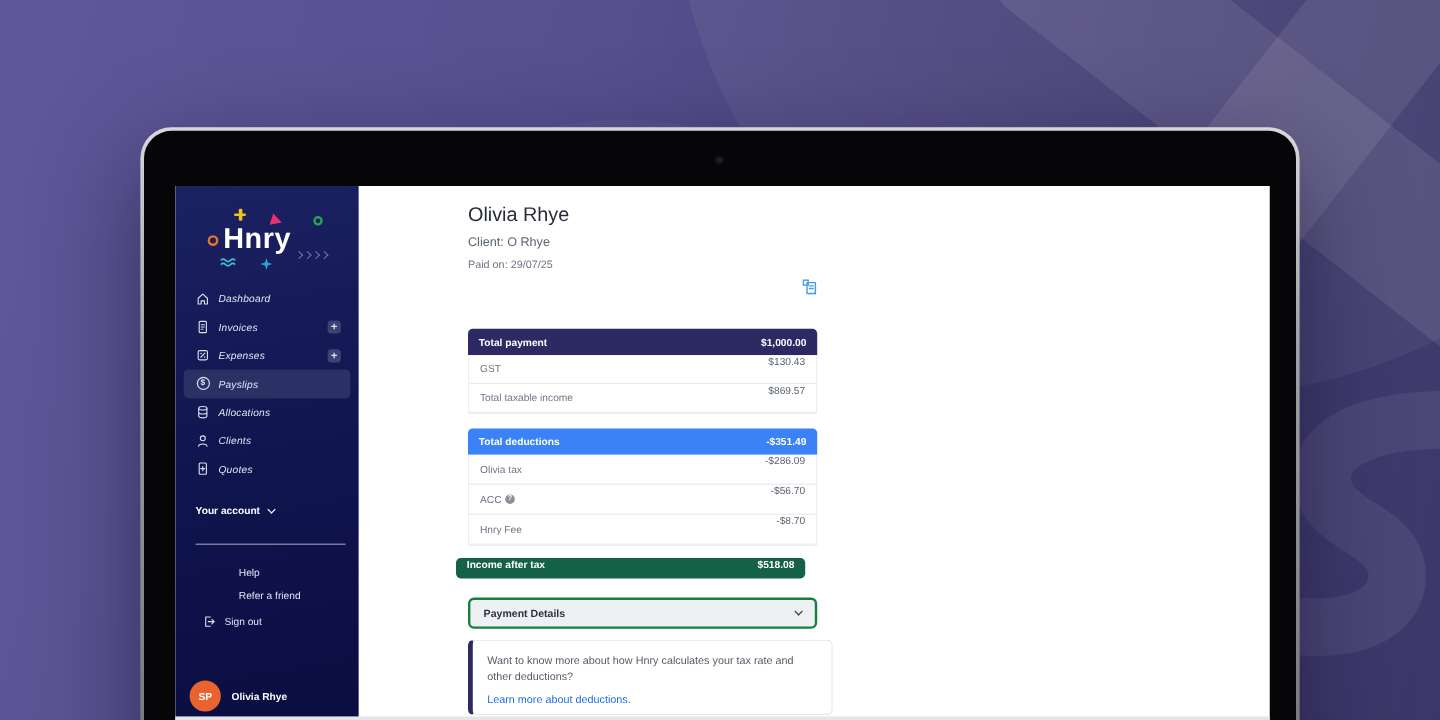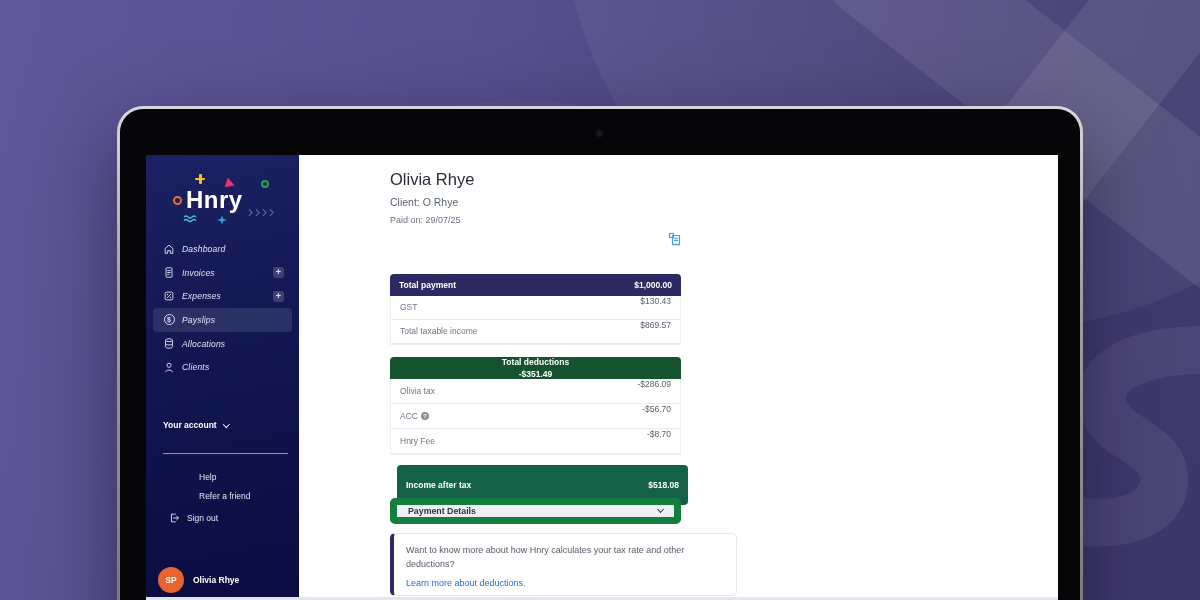--- a/index.html
+++ b/index.html
@@ -77,43 +77,43 @@
   .main { position:relative; flex:1; background:#ffffff; }
   .page-title { position:absolute; left:91px; top:15px; font-size:16.5px; color:#272c38; font-weight:500; }
   .page-subtitle { position:absolute; left:91px; top:41px; font-size:10.5px; color:#5a6374; }
   .paid-on { position:absolute; left:91px; top:60px; font-size:9px; color:#6d7483; }
   .receipt-btn { position:absolute; left:369px; top:77px; width:15px; height:15px; cursor:pointer; }
 
   .tbl { position:absolute; left:91px; width:291px; }
   .tbl-head { height:22px; border-radius:4px 4px 0 0; display:flex; align-items:center;
               justify-content:space-between; padding:0 9px; color:#ffffff; font-size:8.5px; font-weight:bold; }
   .head-navy { background:#2d2a63; }
-  .head-gray { background:#14532d;flex-direction:column; }
+  .head-gray { background:#3b82f6; }
   .tbl-body { border:1px solid #eceef2; border-top:none; background:#fff; }
   .tbl-row { display:flex; justify-content:space-between; padding:0 9px;
              border-bottom:1px solid #e9ebef; }
   .tbl-row:last-child { border-bottom:1px solid #e9ebef; }
   .row-label { font-size:8.5px; color:#6f7684; display:flex; align-items:center; gap:3px; }
   .row-value { font-size:8.5px; color:#5a626f; }
   .h24 { height:23.8px; } .h25 { height:25px; }
   .help-dot { width:8px; height:8px; border-radius:50%; background:#8a8f99; color:#fff; font-size:6px;
               line-height:8px; text-align:center; font-weight:bold; cursor:pointer; display:inline-block; }
 
-  .income-bar { position:absolute; left:98px; top:310px; width:291px; height:40px; border-radius:4px;
-                background:#146147; color:#fff; display:flex; align-items:center;
+  .income-bar { position:absolute; left:81px; top:310px; width:291px; height:17px; border-radius:4px;
+                background:#146147; color:#fff; display:flex; align-items:flex-start;
                 justify-content:space-between; padding:0 9px; font-size:8.5px; font-weight:bold; }
 
   .pay-details { position:absolute; left:91px; top:343px; width:291px; height:26px; border-radius:5px;
-                 background:#eff0f3; border:7px solid #15803d; display:flex; align-items:center;
+                 background:#eff0f3; border:2px solid #15803d; display:flex; align-items:center;
                  justify-content:space-between; padding:0 11px; cursor:pointer; }
   .pay-details-label { font-size:8.8px; font-weight:bold; color:#2c3342; }
   .chev-down-d { width:5px; height:5px; border-right:1.5px solid #3a4150; border-bottom:1.5px solid #3a4150;
                  transform:rotate(45deg); margin-top:-3px; }
 
-  .info-card { position:absolute; left:91px; top:378px; width:347px; height:63px; background:#fff;
+  .info-card { position:absolute; left:91px; top:378px; width:304px; height:63px; background:#fff;
                border:1px solid #e4e7eb; border-left:4px solid #2d2a63; border-radius:5px;
                padding:10px 12px 0 12px; }
   .info-text { font-size:9px; color:#545c68; line-height:1.55; }
   .info-link { display:inline-block; margin-top:6px; font-size:9px; color:#1f6fe0; cursor:pointer; }
 </style>
 </head>
 <body>
 
 <div class="stage">
 
@@ -213,20 +213,29 @@
             <div class="nav-item">
               <span class="nav-ico">
                 <svg width="12" height="13" viewBox="0 0 14 14">
                     <circle cx="7" cy="4.4" r="2.4" fill="none" stroke="#dbe0f0" stroke-width="1.1"></circle>
                     <path d="M3 12 C3 9.2 11 9.2 11 12" fill="none" stroke="#dbe0f0" stroke-width="1.1" stroke-linecap="round"></path>
                   </svg>
               </span>
               <span class="nav-label">Clients</span>
             </div>
 
+            <div class="nav-item">
+              <span class="nav-ico">
+                <svg width="12" height="13" viewBox="0 0 14 14">
+                    <rect x="3.5" y="1.5" width="7" height="11" rx="1" fill="none" stroke="#dbe0f0" stroke-width="1.1"></rect>
+                    <path d="M7 5 V9 M5 7 H9" stroke="#dbe0f0" stroke-width="1.1" stroke-linecap="round"></path>
+                  </svg>
+              </span>
+              <span class="nav-label">Quotes</span>
+            </div>
           </div>
 
           <div class="account-row">
             <span class="account-label">Your account</span>
             <span class="chev-down-w"></span>
           </div>
 
           <div class="side-divider"></div>
 
           <div class="side-link" style="top:317px;">Help</div>

